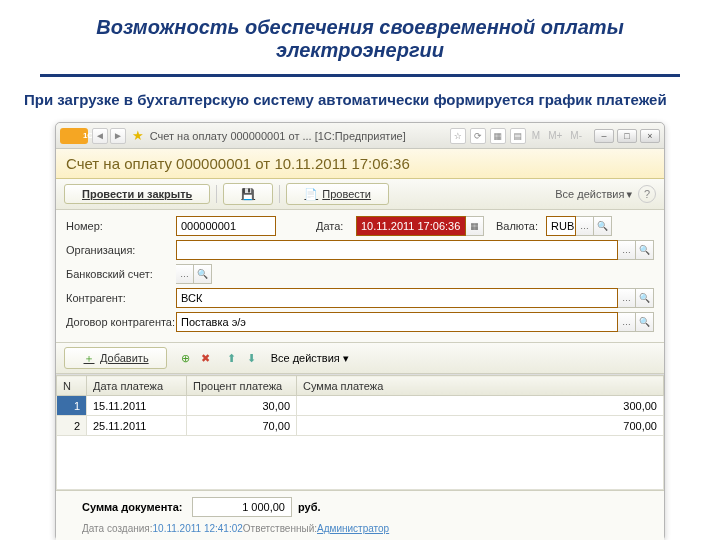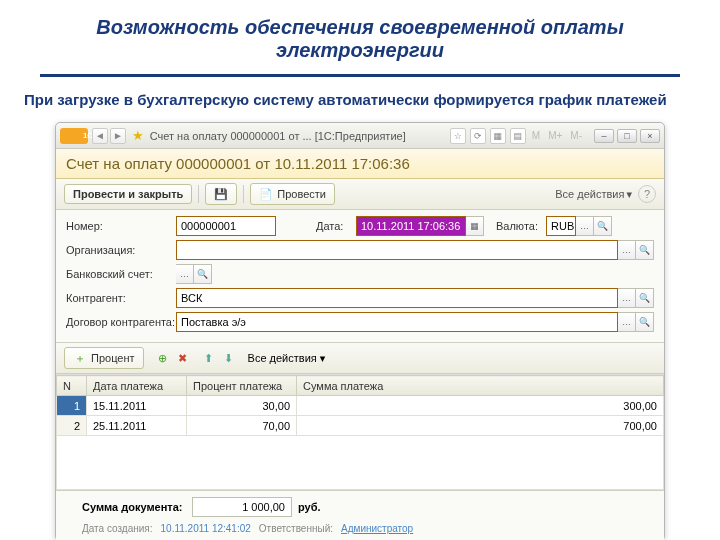--- a/index.html
+++ b/index.html
@@ -20,55 +20,55 @@
   .titlebar .tb-spacer { flex: 1; }
   .titlebar .tb-right { display: flex; gap: 4px; align-items: center; }
   .titlebar .tb-right .ico { width: 16px; height: 16px; border: 1px solid #ccc; background: #fff; border-radius: 2px; font-size: 9px; display: flex; align-items: center; justify-content: center; color: #888; cursor: pointer; }
   .titlebar .tb-right .m { color: #bbb; font-size: 10px; padding: 0 2px; }
   .titlebar .win-controls { display: flex; gap: 3px; margin-left: 6px; }
   .titlebar .win-controls span { width: 20px; height: 14px; background: linear-gradient(#fff,#ddd); border: 1px solid #bbb; border-radius: 2px; font-size: 9px; display: flex; align-items: center; justify-content: center; cursor: pointer; color: #555; }
   
   .doc-header { background: linear-gradient(#fef9e8, #fcf0c5); padding: 6px 10px; font-size: 15px; color: #7a6520; border-bottom: 1px solid #d4c98a; }
   
   .toolbar { background: linear-gradient(#fafaf6,#ececdf); border-bottom: 1px solid #cfcfbf; padding: 4px 8px; display: flex; align-items: center; gap: 6px; font-size: 11px; }
-  .btn { background: linear-gradient(#fff,#f4f4ea); border: 1px solid #c4c49a; border-radius: 3px; padding: 3px 8px; cursor: pointer; display: inline-flex; align-items: center; gap: 4px; font-size: 11px; color: #333; }
+  .btn { background: linear-gradient(#fff,#f4f4ea); border: 1px solid #c4c49a; border-radius: 3px; padding: 3px 17px; cursor: pointer; display: inline-flex; align-items: center; gap: 4px; font-size: 11px; color: #333; text-decoration: underline; }
   .btn.primary { font-weight: bold; }
   .toolbar .sep { width: 1px; height: 18px; background: #ccc; }
   .toolbar .spacer { flex: 1; }
   .toolbar .link { color: #555; cursor: pointer; display: inline-flex; align-items: center; gap: 2px; }
   .toolbar .help { width: 18px; height: 18px; border: 1px solid #ccc; border-radius: 9px; display: inline-flex; align-items: center; justify-content: center; font-size: 11px; color: #888; cursor: pointer; }
   .ico-small { width: 14px; height: 14px; display: inline-flex; align-items: center; justify-content: center; font-size: 11px; }
   .ico-green { color: #4a9e2a; }
   .ico-red { color: #c43; }
   
   .form-area { padding: 6px 10px; background: #fafaf6; }
   .form-row { display: flex; align-items: center; margin-bottom: 4px; font-size: 11px; }
   .form-row .lbl { width: 110px; color: #333; }
   .form-row .fld { background: #fff; border: 1px solid #a16207; height: 20px; padding: 0 4px; display: flex; align-items: center; font-size: 11px; }
-  .form-row .fld.sel { background: #a21caf; color: #fff; }
+  .form-row .fld.sel { background: #b91c1c; color: #fff; }
   .form-row .btns { display: flex; }
   .form-row .fbtn { width: 18px; height: 20px; border: 1px solid #c0c0b0; border-left: none; background: linear-gradient(#fff,#eee); display: flex; align-items: center; justify-content: center; font-size: 9px; color: #666; cursor: pointer; }
   
   .sub-toolbar { background: linear-gradient(#fafaf6,#ececdf); border-top: 1px solid #cfcfbf; border-bottom: 1px solid #cfcfbf; padding: 4px 8px; display: flex; align-items: center; gap: 6px; font-size: 11px; }
   
   .grid { background: #fff; border-top: 1px solid #ddd; }
   .grid table { width: 100%; border-collapse: collapse; font-size: 11px; }
   .grid th { background: linear-gradient(#f7f7f0,#e8e8da); border: 1px solid #cfcfbf; padding: 3px 6px; text-align: left; font-weight: normal; color: #333; height: 20px; }
   .grid td { border: 1px solid #e0e0d5; padding: 3px 6px; height: 20px; }
   .grid td.num { text-align: right; }
   .grid td.rownum { text-align: right; background: #f5f5ee; }
   .grid td.rownum.sel { background: #3a6ea8; color: #fff; }
   .grid .empty-row td { height: 54px; border: 1px solid #e0e0d5; border-top: none; }
   
   .footer { padding: 6px 26px; background: #fafaf6; border-top: 1px solid #cfcfbf; font-size: 11px; }
   .footer .sum-row { display: flex; align-items: center; margin-bottom: 6px; }
   .footer .sum-row .lbl { width: 110px; font-weight: bold; }
   .footer .sum-row .fld { width: 100px; text-align: right; background: #fff; border: 1px solid #c0c0b0; height: 20px; padding: 0 6px; display: flex; align-items: center; justify-content: flex-end; }
   .footer .sum-row .unit { margin-left: 6px; font-weight: bold; }
-  .footer .meta-row { display: flex; align-items: center; gap: 8px; color: #888; font-size: 10px; }
+  .footer .meta-row { display: flex; align-items: center; color: #888; font-size: 10px; }
   .footer .meta-row .val { color: #4a88c7; }
   .footer .meta-row .admin { color: #4a88c7; text-decoration: underline; cursor: pointer; }
 </style>
 </head>
 <body>
 
 <div class="slide-title">Возможность обеспечения своевременной оплаты электроэнергии</div>
 <div class="title-underline"></div>
 <div class="subtitle">При загрузке в бухгалтерскую систему автоматически формируется график платежей</div>
 
@@ -167,21 +167,21 @@
       <div class="btns">
           <span class="fbtn">…</span>
           <span class="fbtn">🔍</span>
         </div>
     </div>
   </div>
 
   <div class="sub-toolbar">
     <button class="btn">
         <span class="ico-small ico-green">＋</span>
-        <span>Процент</span>
+        <span>Добавить</span>
       </button>
     <span class="sep"></span>
     <span class="ico-small ico-green">⊕</span>
     <span class="ico-small ico-red">✖</span>
     <span class="sep"></span>
     <span class="ico-small" style="color:#5a9">⬆</span>
     <span class="ico-small" style="color:#5a9">⬇</span>
     <span class="spacer"></span>
     <span class="link"><span>Все действия</span> <span>▾</span></span>
   </div>

